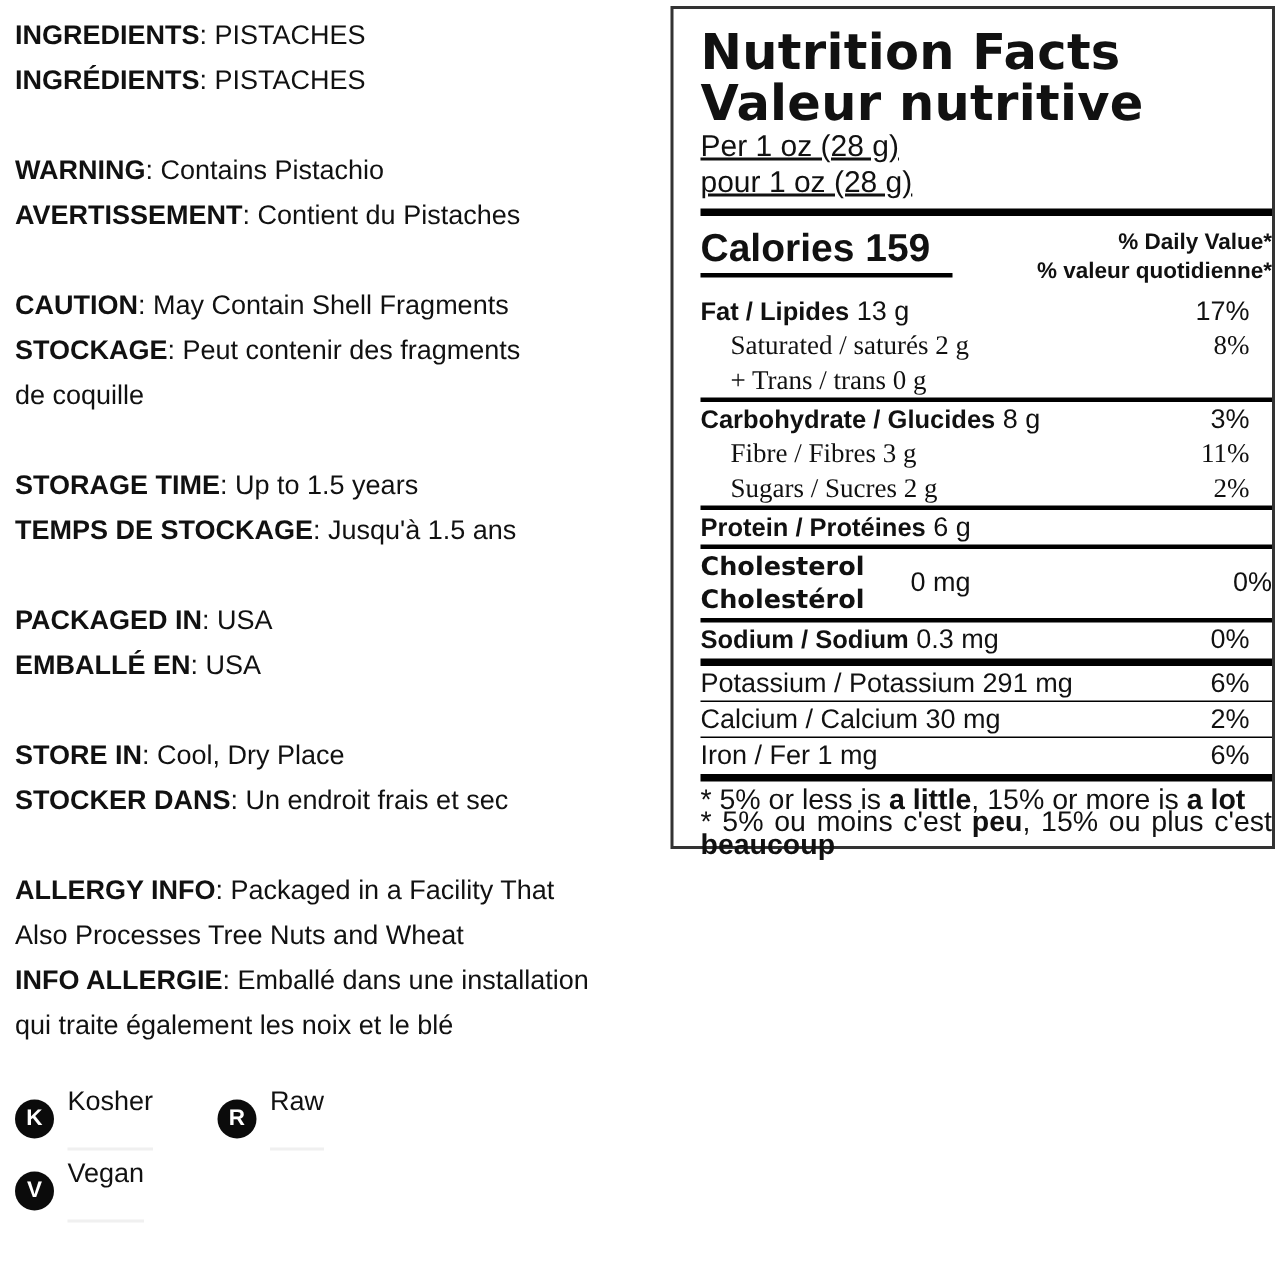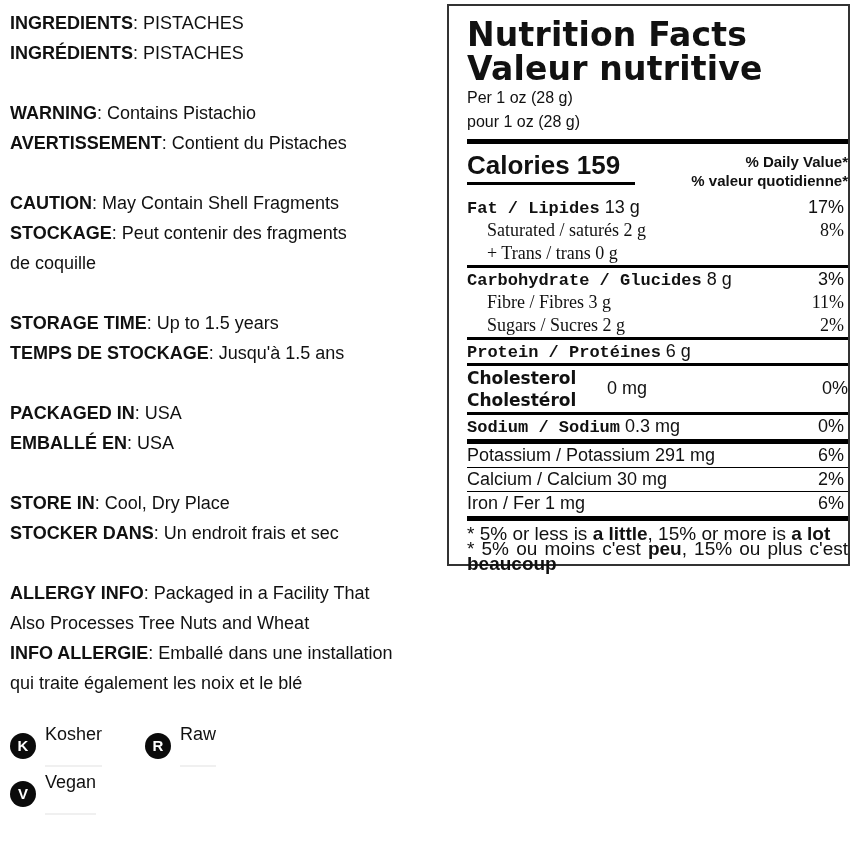--- a/index.html
+++ b/index.html
@@ -13,32 +13,32 @@
   
   .badges { position:absolute; left:10px; top:724px; width:260px; }
   .badge { position:absolute; display:flex; align-items:center; font-size:18px; }
   .badge .circ { width:26px; height:26px; border-radius:50%; background:#0b0b0b; color:#fff; font-weight:900; font-size:15px; display:flex; align-items:center; justify-content:center; margin-right:9px; }
   .badge .lbl { border-bottom:2px solid #f0f0f0; padding-bottom:20px; }
 
   
   .nf { position:absolute; left:447px; top:4px; width:387px; height:558px; border:2px solid #333; padding:0 6px; box-sizing:content-box; }
   .nf-inner { position:relative; width:381px; margin-left:12px; }
   .nf .title { font-weight:900; font-size:33px; line-height:34px; letter-spacing:0.2px; margin-top:12px; font-family:"DejaVu Sans", sans-serif; }
-  .nf .serv { font-size:16px; line-height:24px; }
+  .nf .serv { font-size:20px; line-height:24px;text-decoration:underline; }
   .rule-thick { height:5px; background:#000; margin:5px 0 0 0; }
   .rule-mid { height:3px; background:#000; }
   .rule-thin { height:1px; background:#000; }
   .cal-row { position:relative; height:52px; }
   .cal-label { position:absolute; left:0; top:6px; font-size:26px; font-weight:700; line-height:30px; }
   .cal-underline { position:absolute; left:0; top:38px; width:168px; height:3px; background:#000; }
   .dv-head { position:absolute; right:0; top:8px; text-align:right; font-weight:700; font-size:15px; line-height:19px; }
   .row { position:relative; font-size:18px; line-height:23px; height:23px; white-space:nowrap; }
   .row.sub { padding-left:20px;font-family:Liberation Serif, serif; }
-  .row .pct { position:absolute; right:4px; top:0; }
-  .row b { font-family:Liberation Mono, monospace; font-weight:700; font-size:17px; }
+  .row .pct { position:absolute; right:15px; top:0; }
+  .row b { font-family:Liberation Sans, sans-serif; font-weight:700; font-size:17px; }
   .chol { position:relative; height:46px; }
   .chol .names { position:absolute; left:0; top:1px; font-family:"DejaVu Sans", sans-serif; font-weight:700; font-size:17px; line-height:22px; }
   .chol .amt { position:absolute; left:140px; top:12px; font-size:18px; }
   .chol .pct { position:absolute; right:0; top:12px; font-size:18px; }
   .foot { font-size:19px; line-height:15px; margin-top:5px; }
   .foot .j { text-align:justify; text-align-last:justify; }
 </style>
 </head>
 <body>
 

